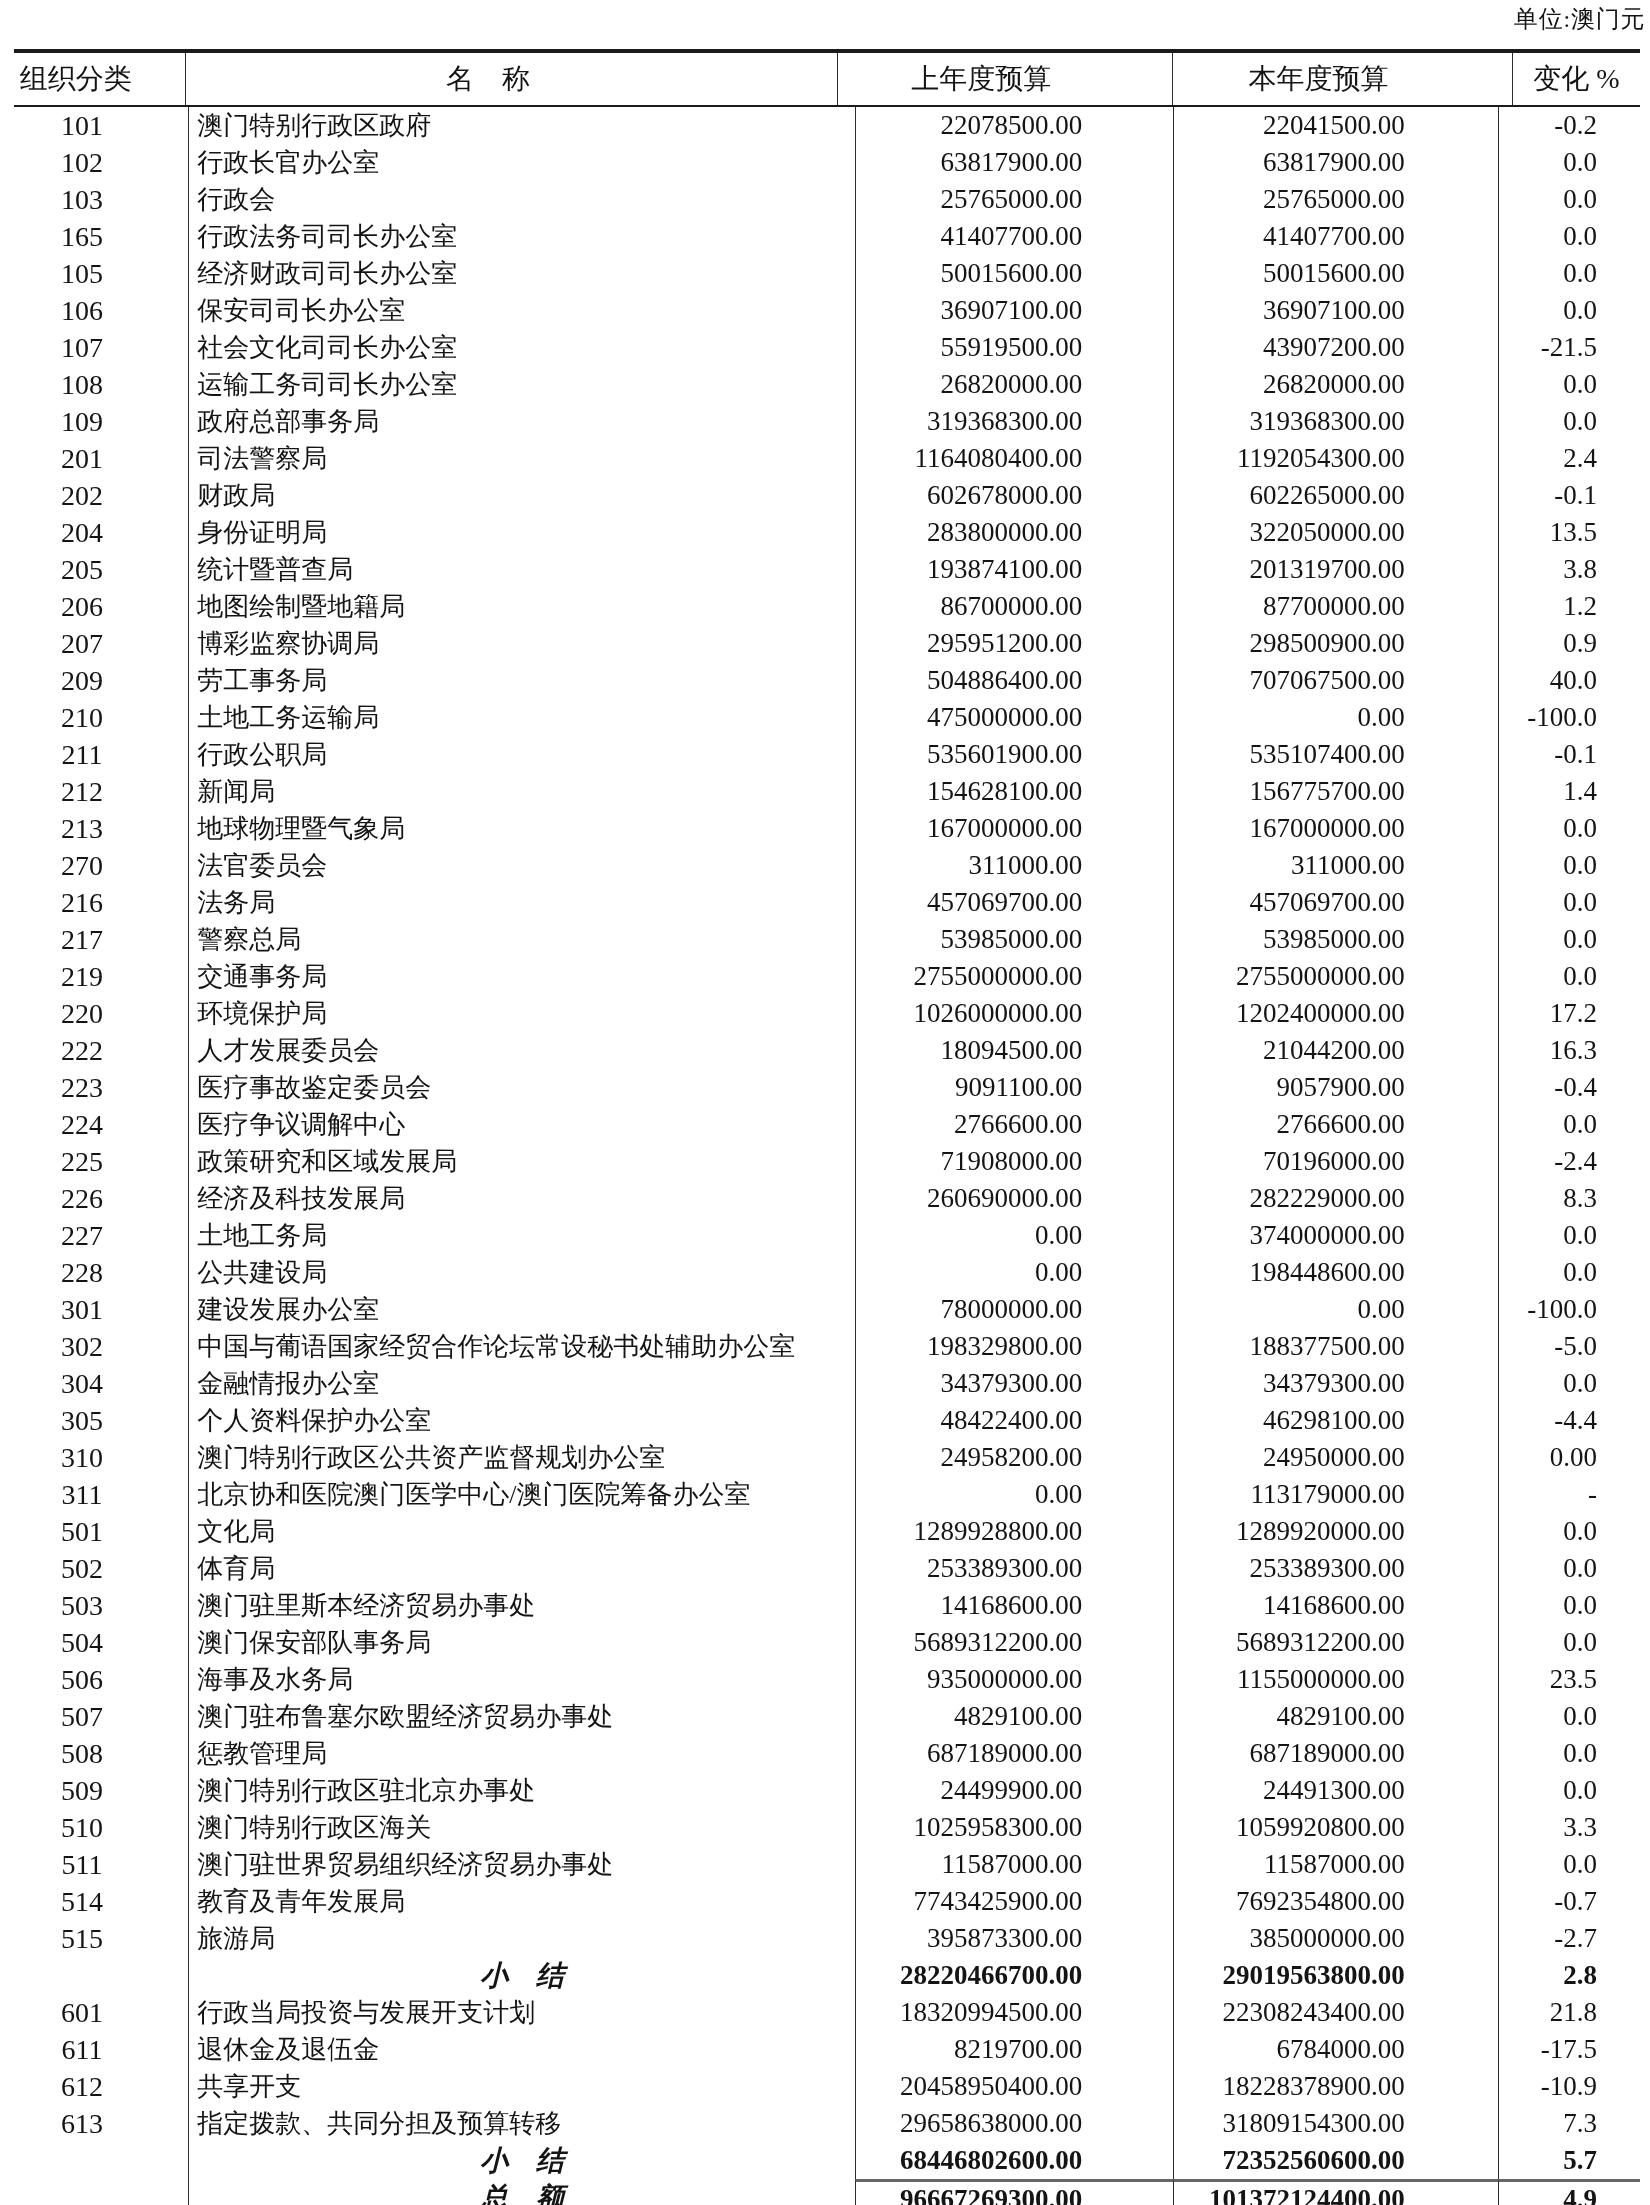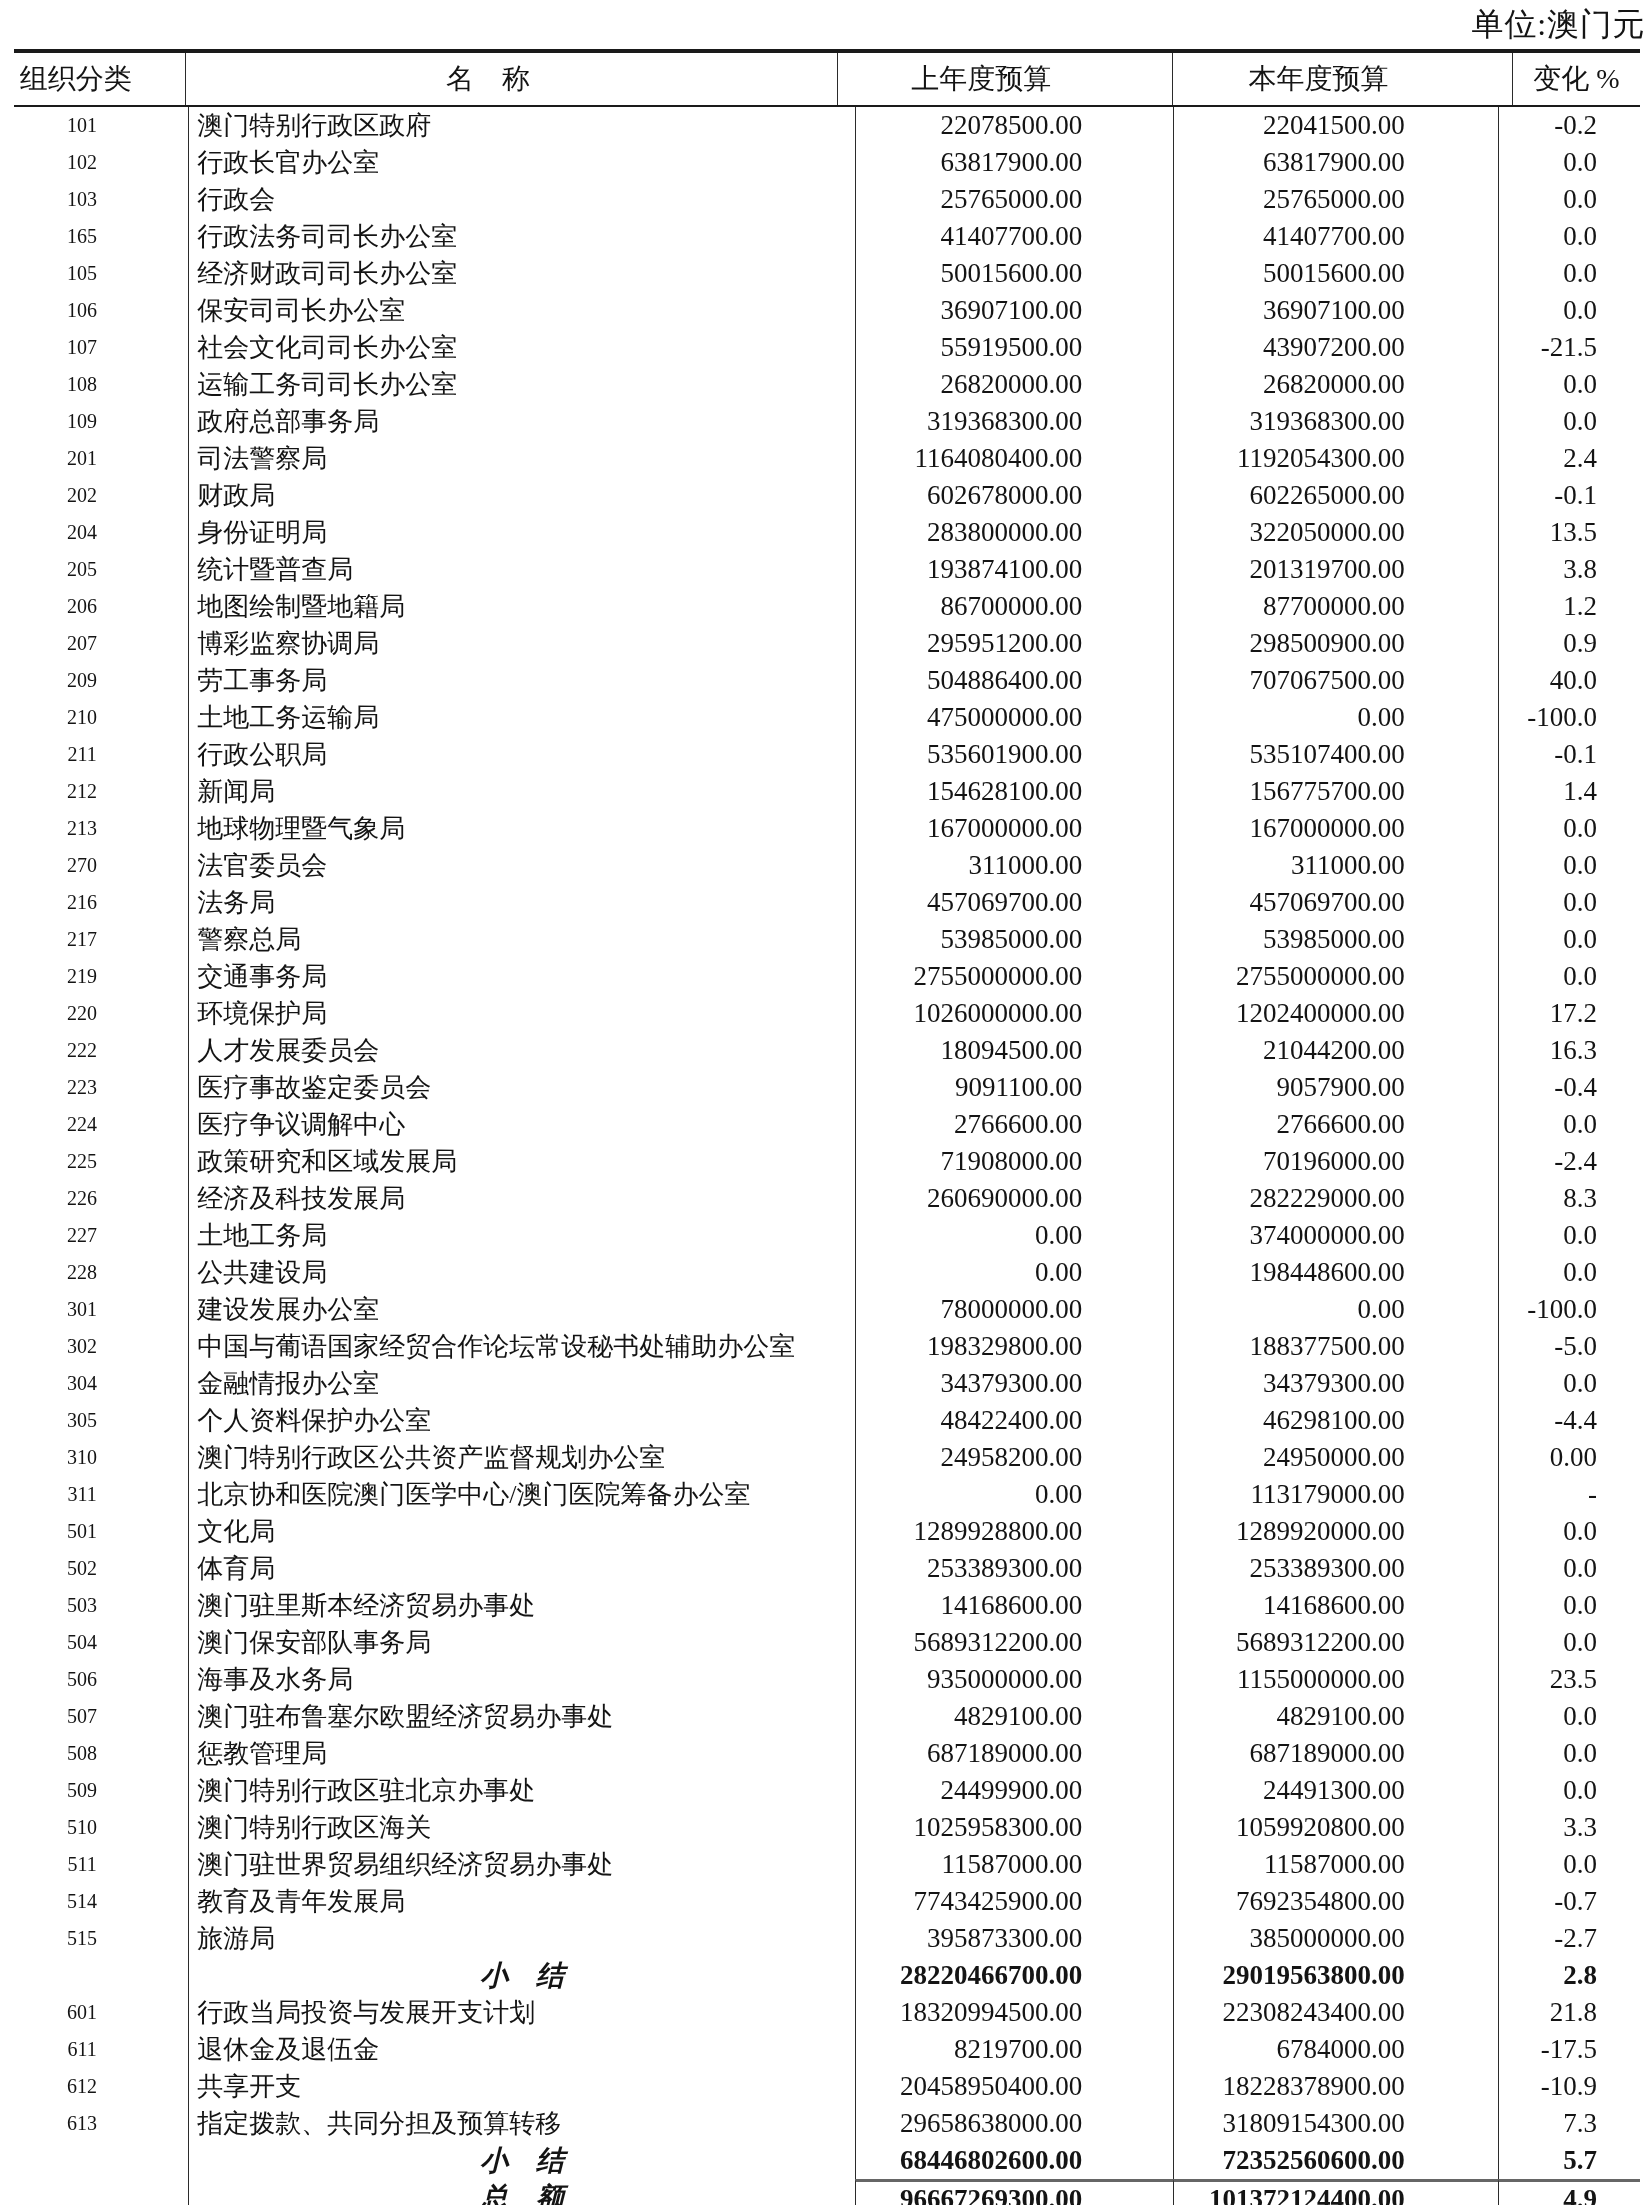--- a/index.html
+++ b/index.html
@@ -13,21 +13,21 @@
     width:1650px;height:2205px;
     background:#ffffff;
     font-family:"Liberation Serif","DejaVu Serif",serif;
     color:var(--ink);
     overflow:hidden;
     position:relative;
   }
   .page{position:absolute;inset:0;}
   .unit-label{
     position:absolute;top:3.2px;right:4.7px;
-    font-size:32px;letter-spacing:0.8px;white-space:nowrap;
+    font-size:24px;letter-spacing:0.8px;white-space:nowrap;
   }
   .budget-table{
     position:absolute;left:14px;top:49px;width:1626px;
     border-top:4px solid var(--rule);
     border-bottom:7px solid var(--rule);
   }
   .thead{
     display:flex;height:52px;
     border-bottom:2.4px solid var(--rule);
     font-size:28px;
@@ -38,21 +38,21 @@
   .cell{
     display:flex;align-items:center;
     box-sizing:border-box;height:100%;
     white-space:nowrap;overflow:hidden;
   }
   .c1{width:140px;justify-content:center;}
   .c2{width:685px;border-left:1.6px solid var(--grid);padding-left:8px;}
   .c3{width:325px;border-left:1.6px solid var(--grid);}
   .c4{width:331px;border-left:1.6px solid var(--grid);}
   .c5{width:145px;border-left:1.6px solid var(--grid);}
-  .tbody .c1{font-size:20px;}
+  .tbody .c1{font-size:28px;}
   .tbody .c2{font-size:26px;margin-left:38px;}
   .tbody .c3,.tbody .c4{font-size:27px;justify-content:flex-end;}
   .tbody .c3{padding-right:91px;}
   .tbody .c4{padding-right:93px;text-align:center;}
   .tbody .c5{font-size:27px;justify-content:flex-end;padding-right:43px;}
   .trow.subtotal,.trow.total{font-weight:bold;}
   .trow.subtotal .c2,.trow.total .c2{justify-content:center;padding-left:0;font-size:28px;font-style:italic;}
   .trow.total .c3,.trow.total .c4,.trow.total .c5{border-top:3.2px solid var(--total-rule);}
 </style>
 </head>

